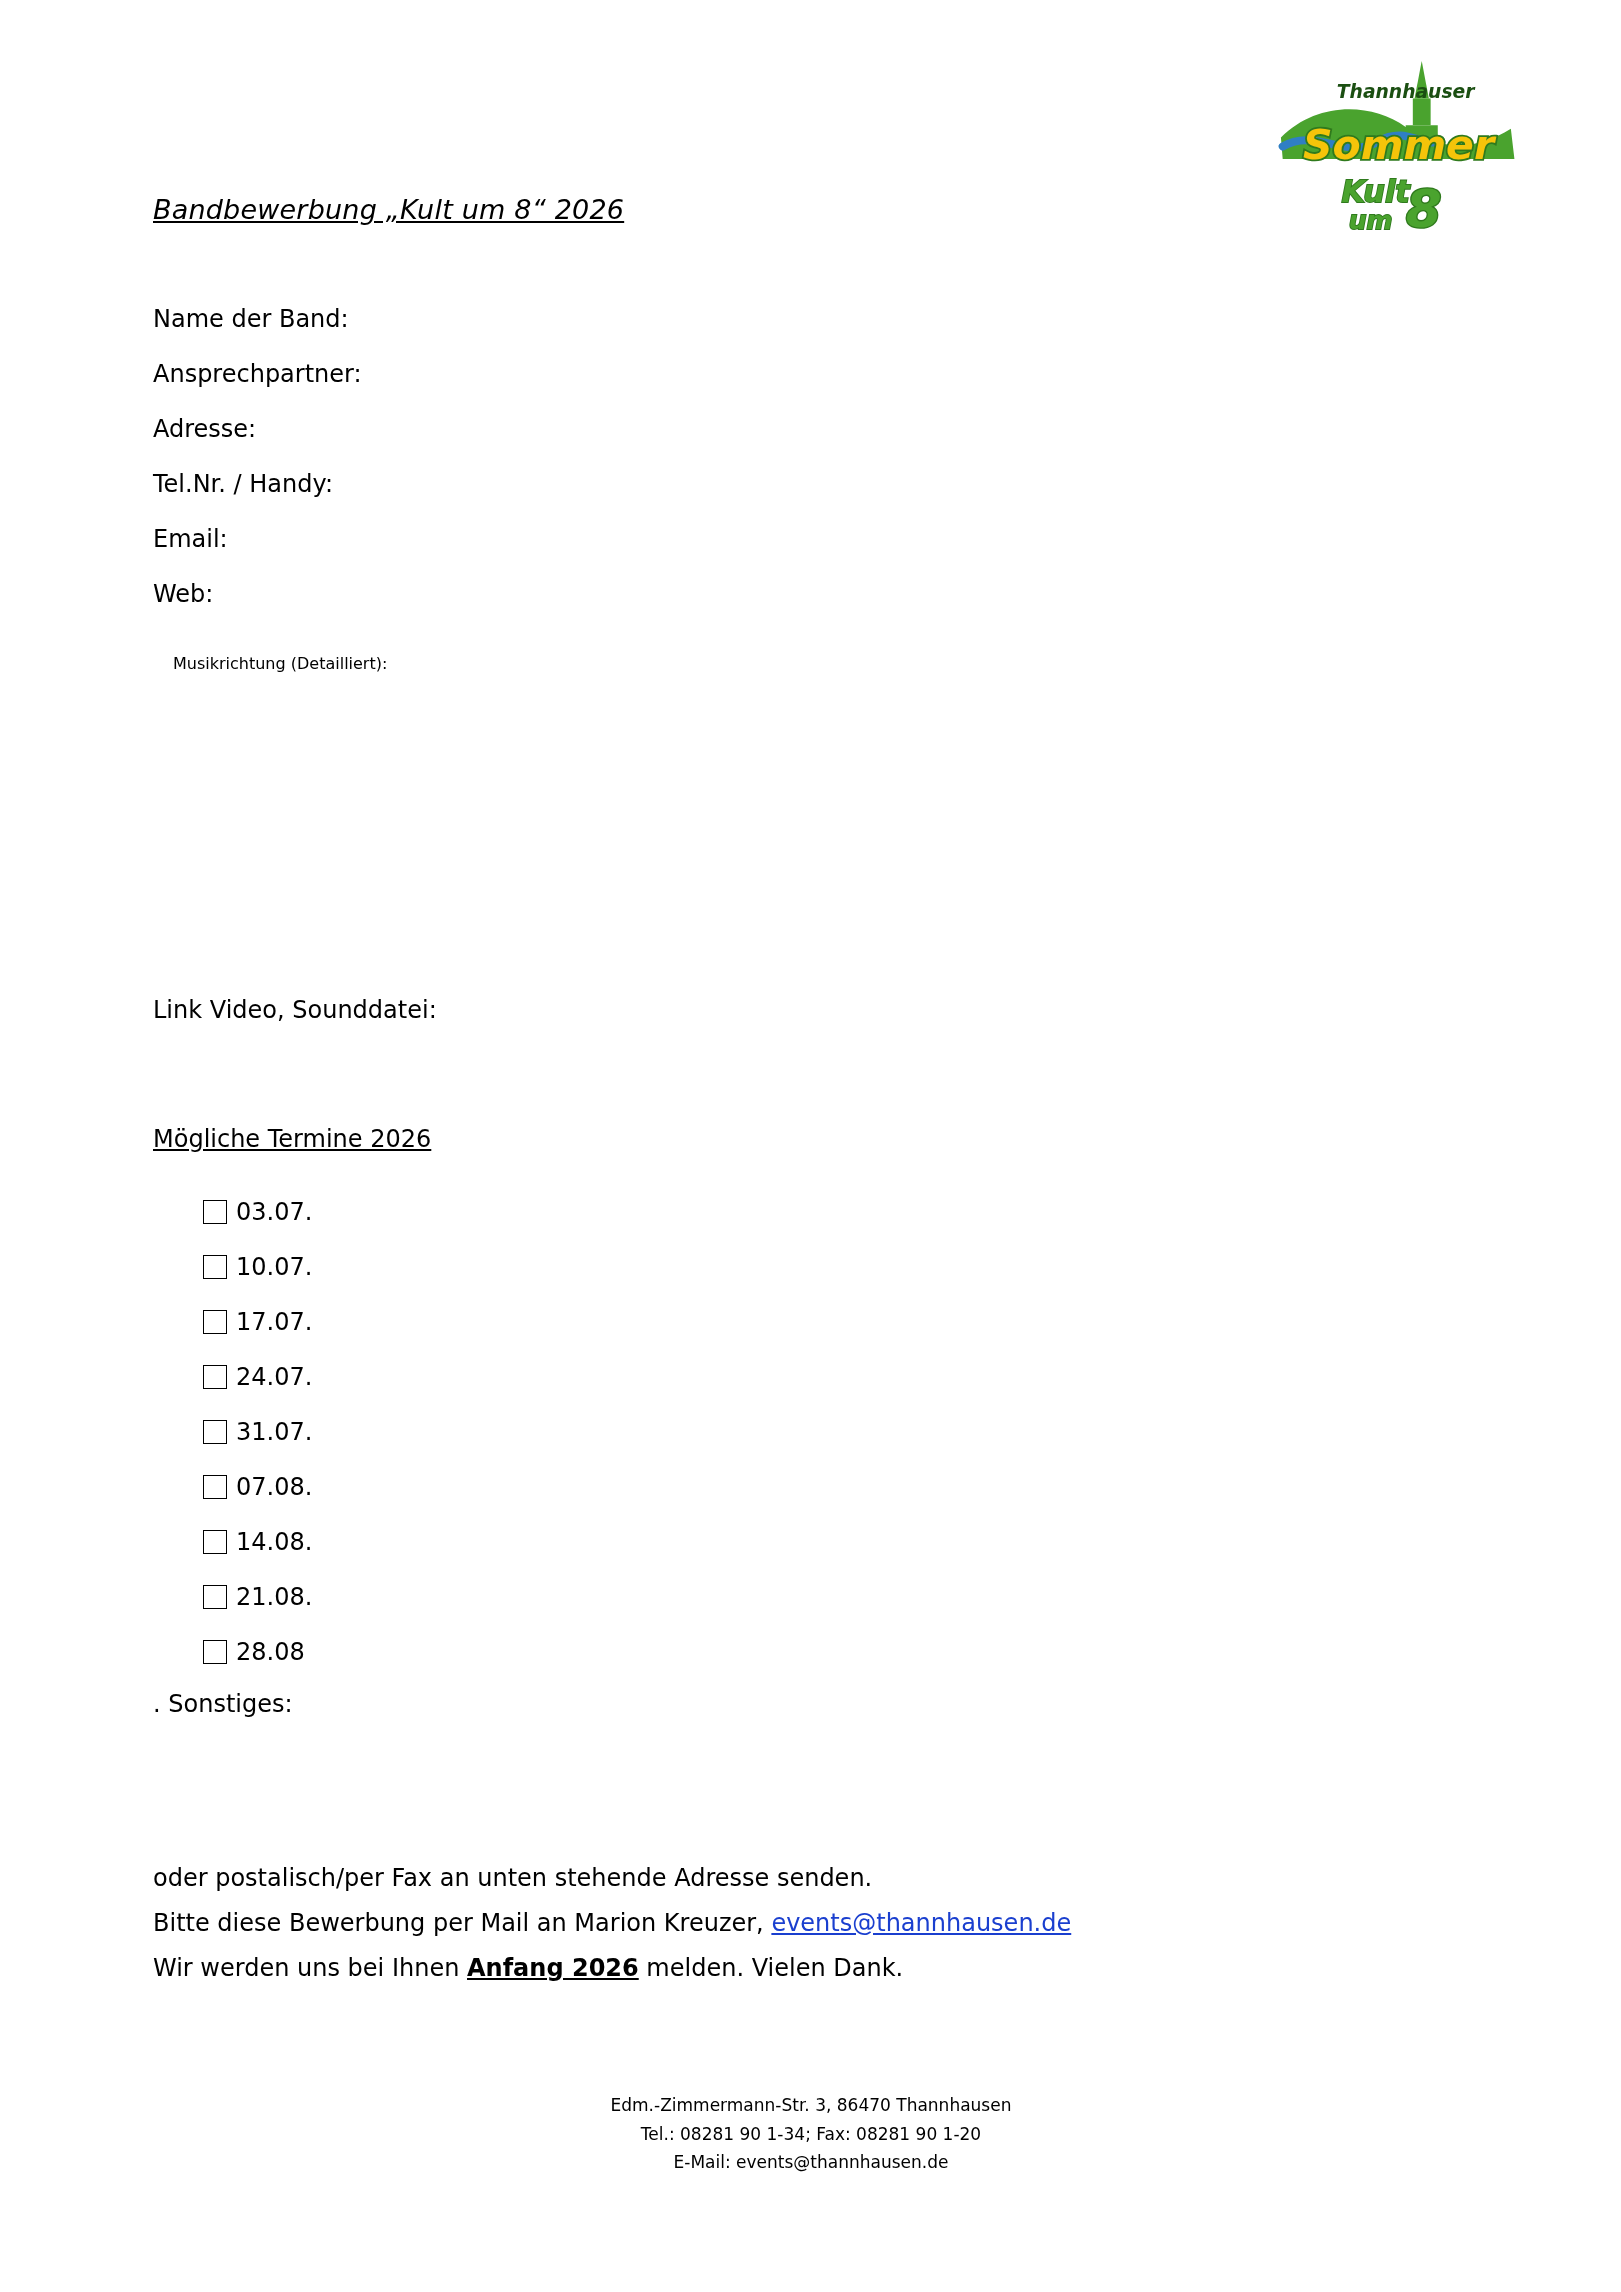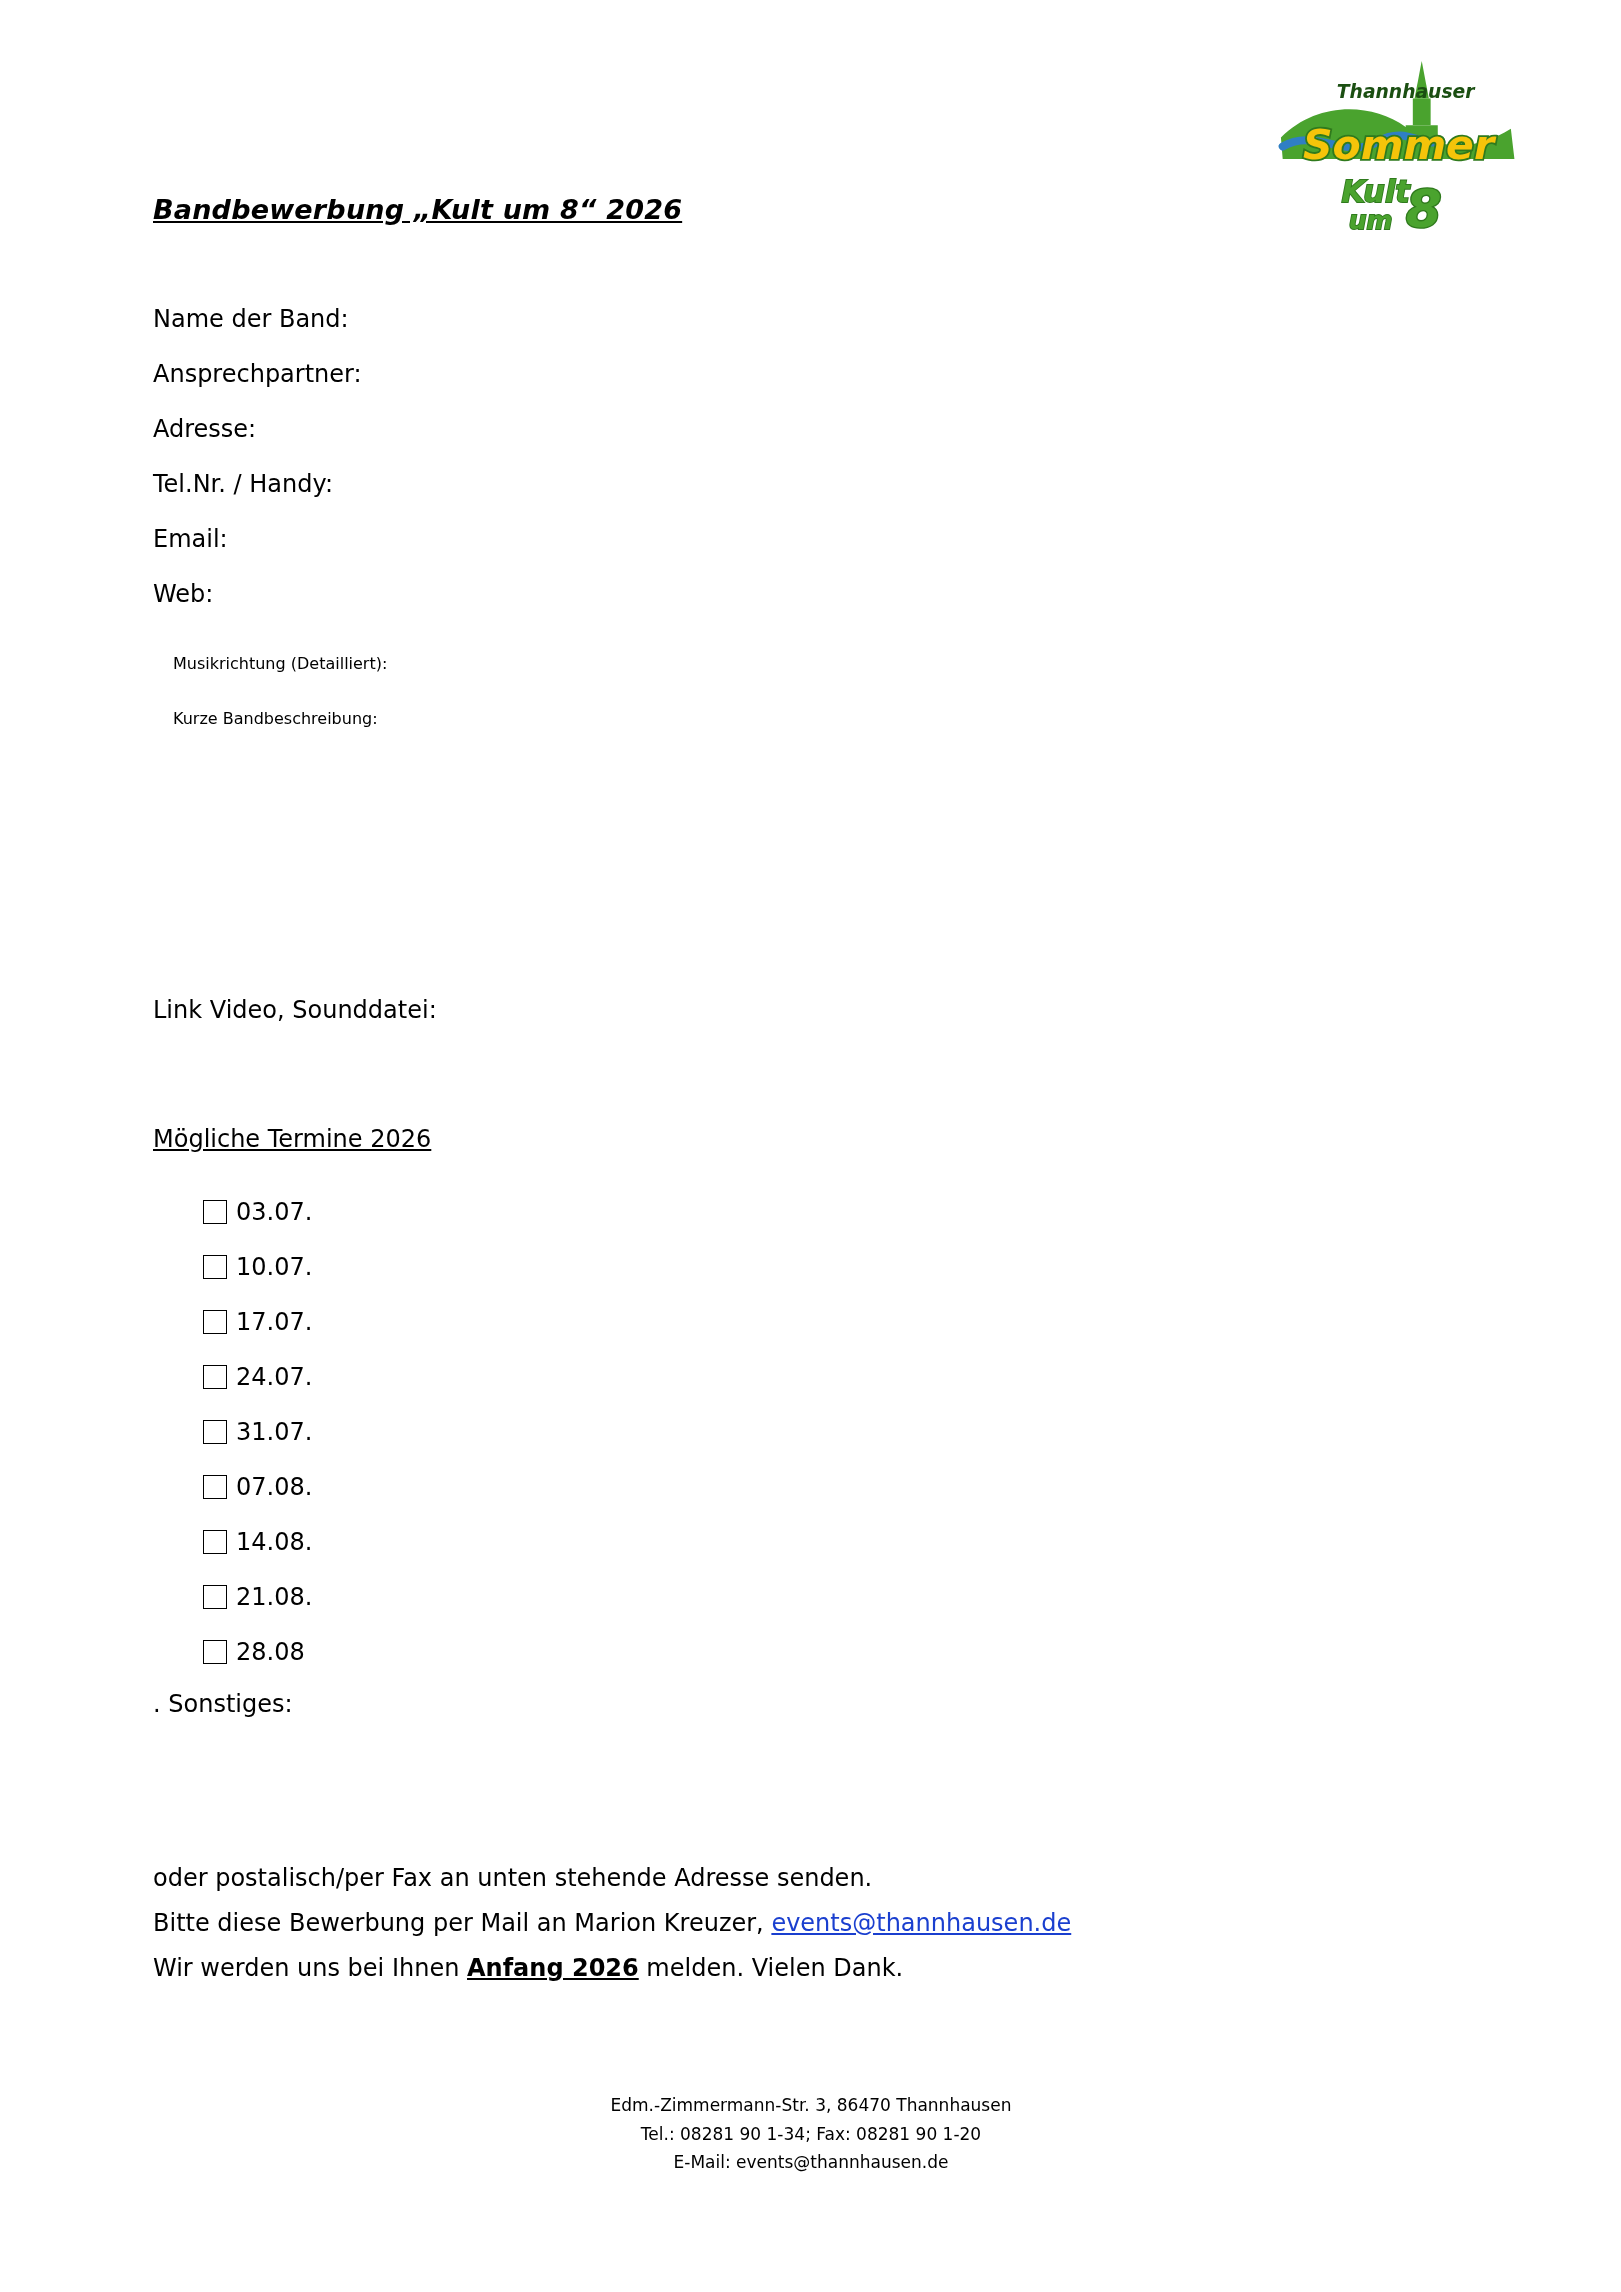--- a/index.html
+++ b/index.html
@@ -31,21 +31,21 @@
     height: 214px;
   }
   .logo svg { display: block; width: 100%; height: 100%; }
 
   
   .doc-title {
     position: absolute;
     left: 153px;
     top: 194px;
     font-size: 27px;
-    font-weight: bold;
+    font-weight: normal;
     font-style: italic;
     text-decoration: underline;
     letter-spacing: 0.2px;
     white-space: nowrap;
   }
 
   
   .fields {
     position: absolute;
     left: 153px;
@@ -174,21 +174,20 @@
     <div>Name der Band:</div>
     <div>Ansprechpartner:</div>
     <div>Adresse:</div>
     <div>Tel.Nr. / Handy:</div>
     <div>Email:</div>
     <div>Web:</div>
   </div>
 
   <div class="fields2">
     <div>Musikrichtung (Detailliert):</div>
-    <div>Kurze Bandbeschreibung:</div>
   </div>
 
   <div class="link-line">Link Video, Sounddatei:</div>
 
   <div class="termine-head">Mögliche Termine 2026</div>
 
   <div class="termine-list">
     <div class="termine-item">
       <span class="checkbox"></span>
       <span>03.07.</span>

